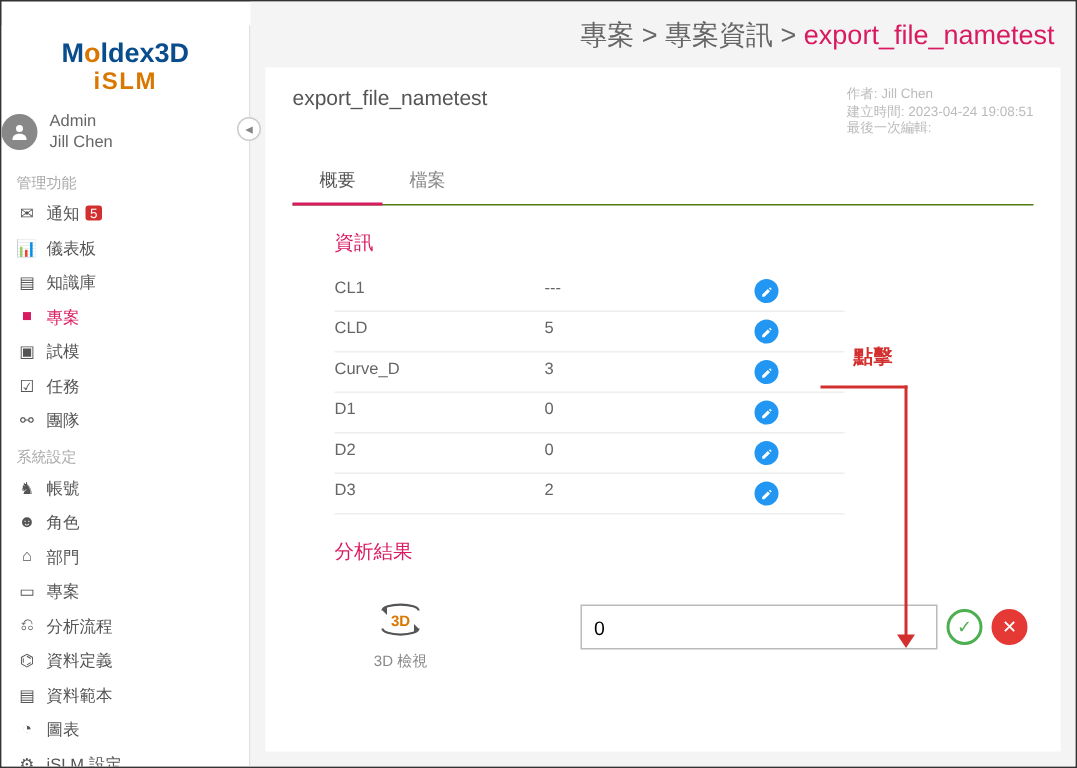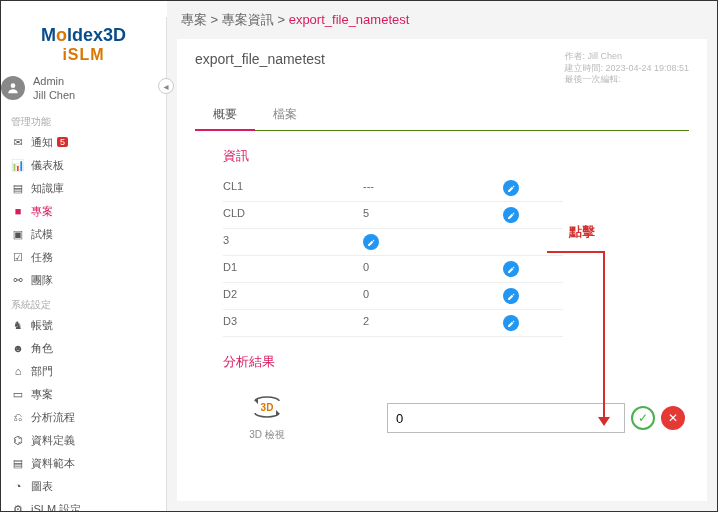--- a/index.html
+++ b/index.html
@@ -14,21 +14,21 @@
 .user-section { display: flex; align-items: center; padding: 6px 0; position: relative; }
 .avatar { width: 24px; height: 24px; border-radius: 50%; background: #888; display: flex; align-items: center; justify-content: center; color: #fff; font-size: 14px; margin-right: 8px; }
 .user-names { font-size: 11px; color: #666; line-height: 1.3; }
 .collapse-btn { position: absolute; right: -8px; top: 10px; width: 16px; height: 16px; border-radius: 50%; background: #fff; border: 1px solid #ccc; display: flex; align-items: center; justify-content: center; font-size: 10px; color: #888; }
 .section-title { font-size: 10px; color: #aaa; padding: 6px 10px 2px 10px; }
 .nav-item { display: flex; align-items: center; padding: 4px 10px; font-size: 11px; color: #555; cursor: pointer; }
 .nav-item.active { color: #d81b60; }
 .nav-icon { width: 14px; text-align: center; margin-right: 6px; font-size: 11px; }
 .nav-badge { background: #d32f2f; color: #fff; border-radius: 2px; padding: 0 3px; font-size: 9px; margin-left: 4px; }
 .main { flex: 1; background: #f4f4f4; display: flex; flex-direction: column; }
-.breadcrumb { padding: 10px 14px; font-size: 13px; color: #666; }
+.breadcrumb { padding: 10px 14px; font-size: 18px; color: #666; text-align: right; }
 .breadcrumb .cur { color: #d81b60; }
 .content-card { background: #fff; margin: 0 10px 10px 10px; flex: 1; padding: 12px 18px; position: relative; overflow: hidden; }
 .card-header { display: flex; justify-content: space-between; align-items: flex-start; }
 .card-title { font-size: 14px; color: #555; }
 .card-meta { text-align: left; font-size: 9px; color: #bbb; line-height: 1.3; }
 .tabs { display: flex; border-bottom: 1px solid #4d7c0f; margin-top: 14px; }
 .tab { padding: 6px 18px; font-size: 12px; color: #888; cursor: pointer; }
 .tab.active { color: #555; border-bottom: 2px solid #d81b60; margin-bottom: -1px; }
 .section-h { color: #d81b60; font-size: 13px; margin: 16px 0 10px 28px; }
 .info-table { margin-left: 28px; width: 340px; }
@@ -179,20 +179,21 @@
         <div class="info-row">
             <div class="info-label">CLD</div>
             <div class="info-value">5</div>
             <div class="edit-btn">
               <svg viewBox="0 0 24 24">
                 <path d="M3 17v4h4L17 11l-4-4L3 17zM20 7l-3-3-2 2 3 3 2-2z"></path>
               </svg>
             </div>
           </div>
         <div class="info-row">
+            <div class="info-label">Curve_D</div>
             <div class="info-value">3</div>
             <div class="edit-btn">
               <svg viewBox="0 0 24 24">
                 <path d="M3 17v4h4L17 11l-4-4L3 17zM20 7l-3-3-2 2 3 3 2-2z"></path>
               </svg>
             </div>
           </div>
         <div class="info-row">
             <div class="info-label">D1</div>
             <div class="info-value">0</div>

